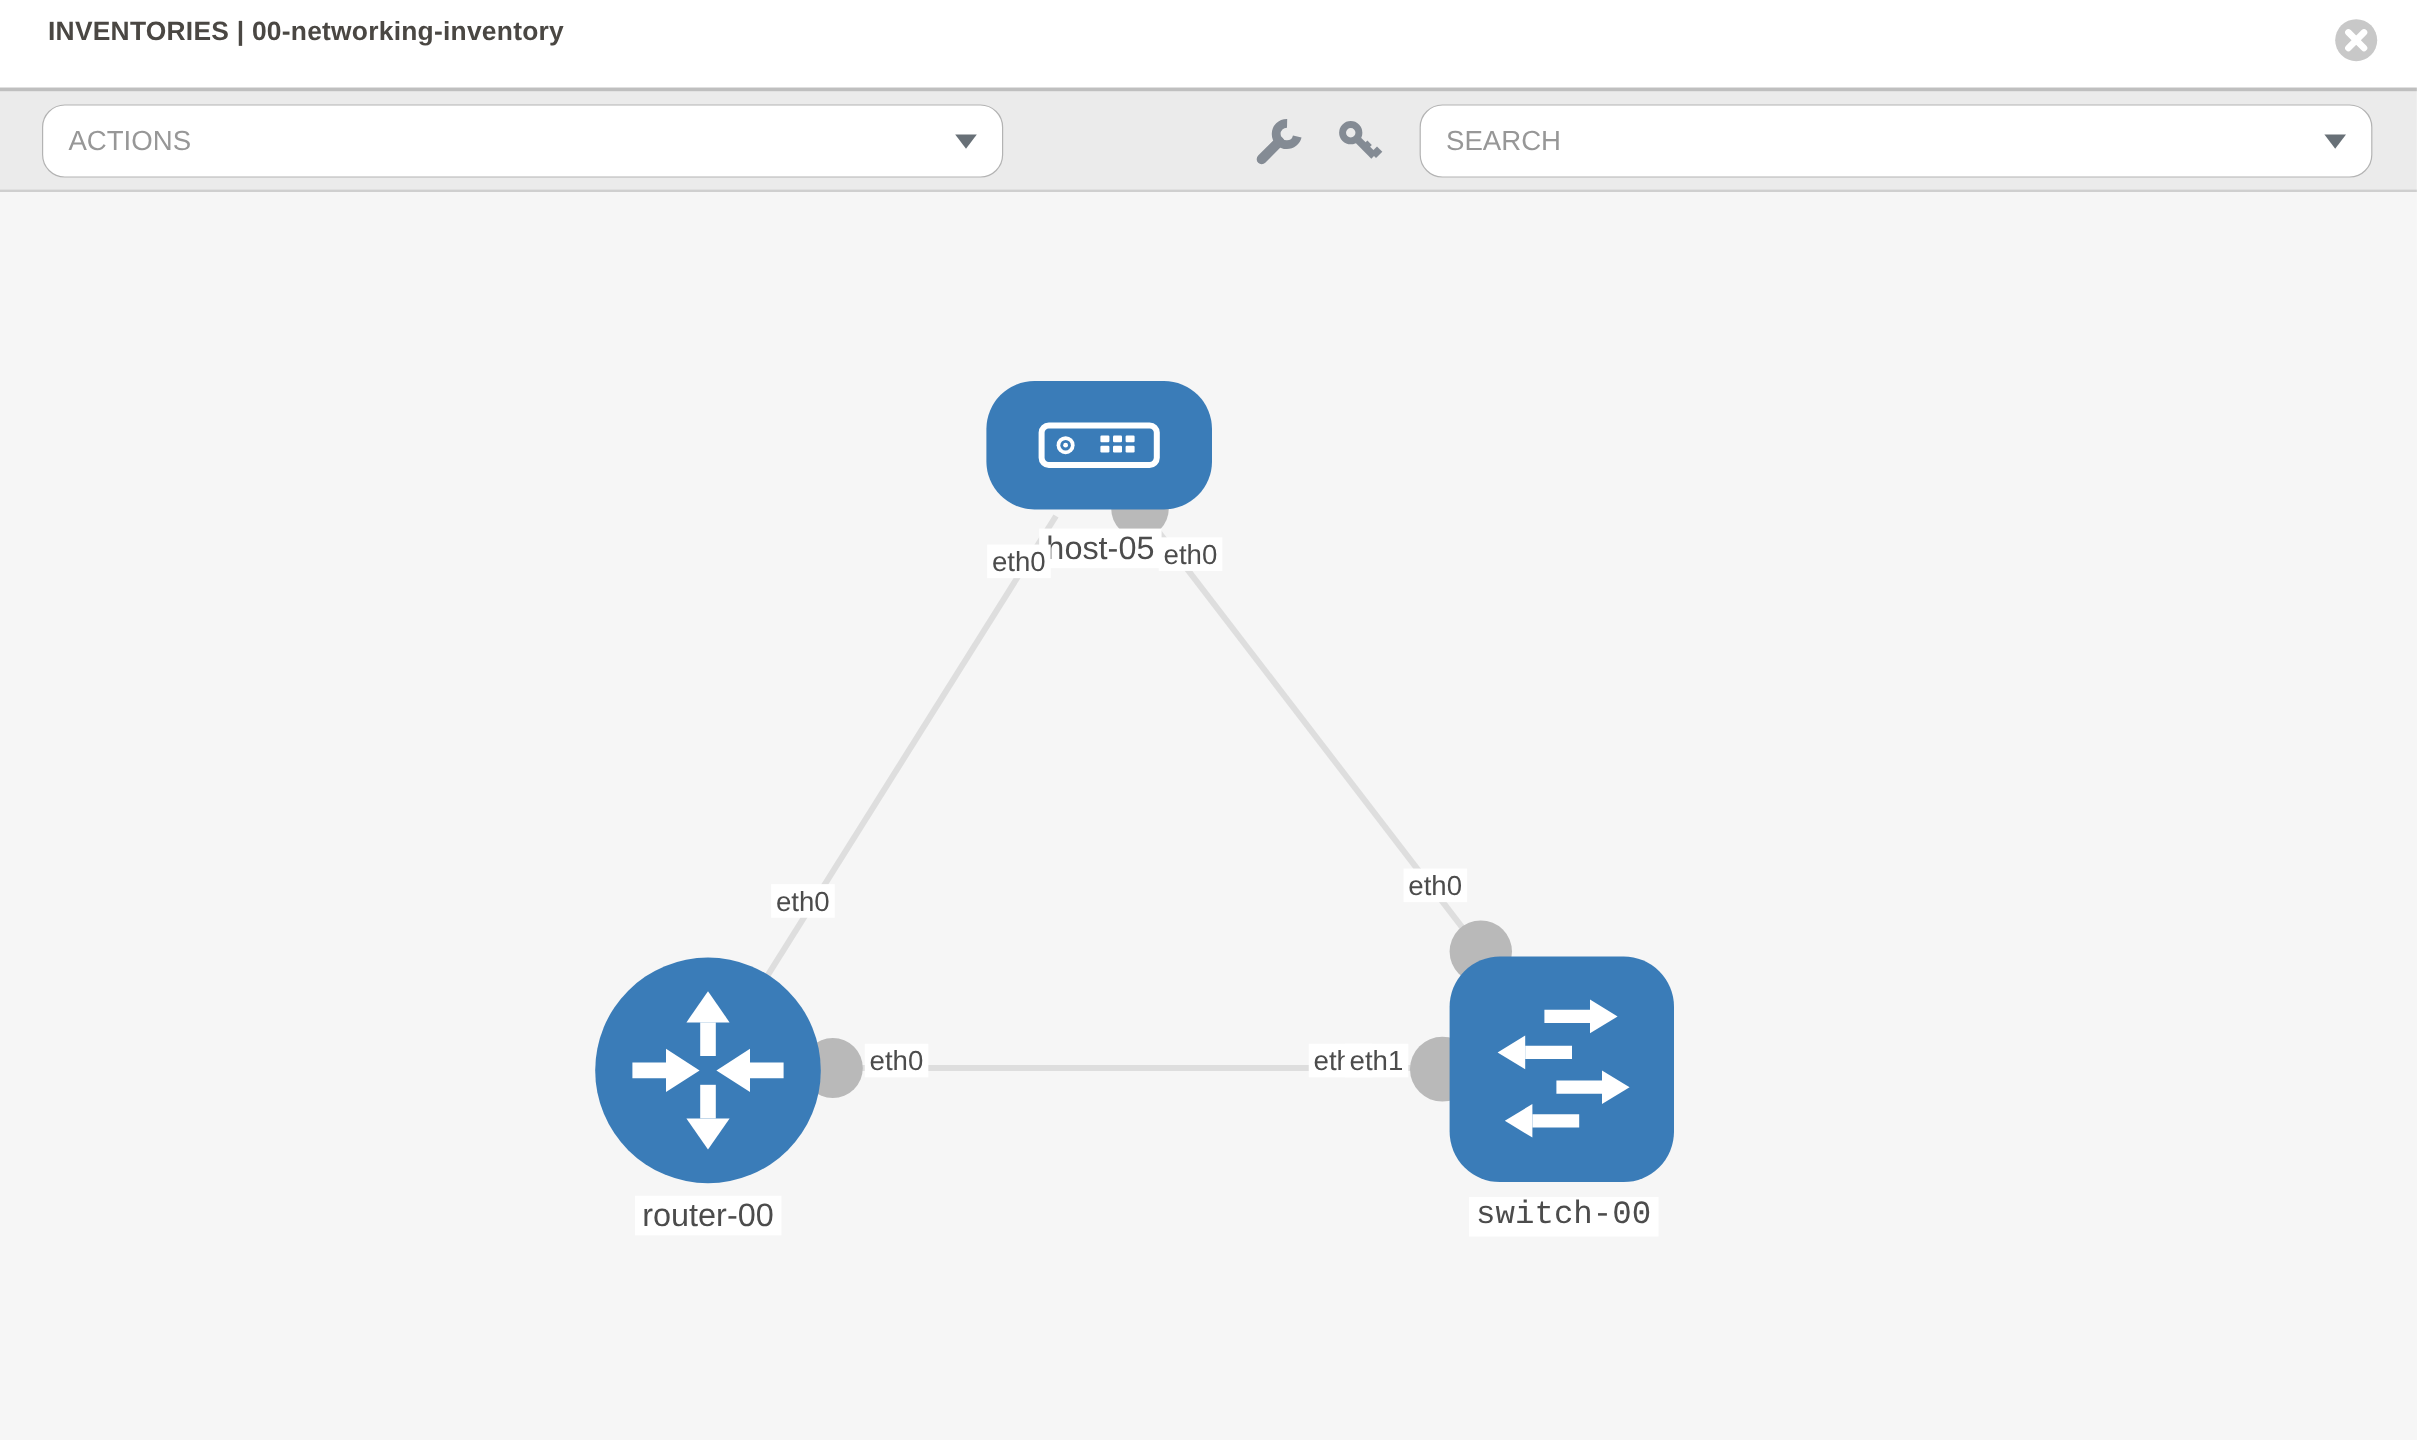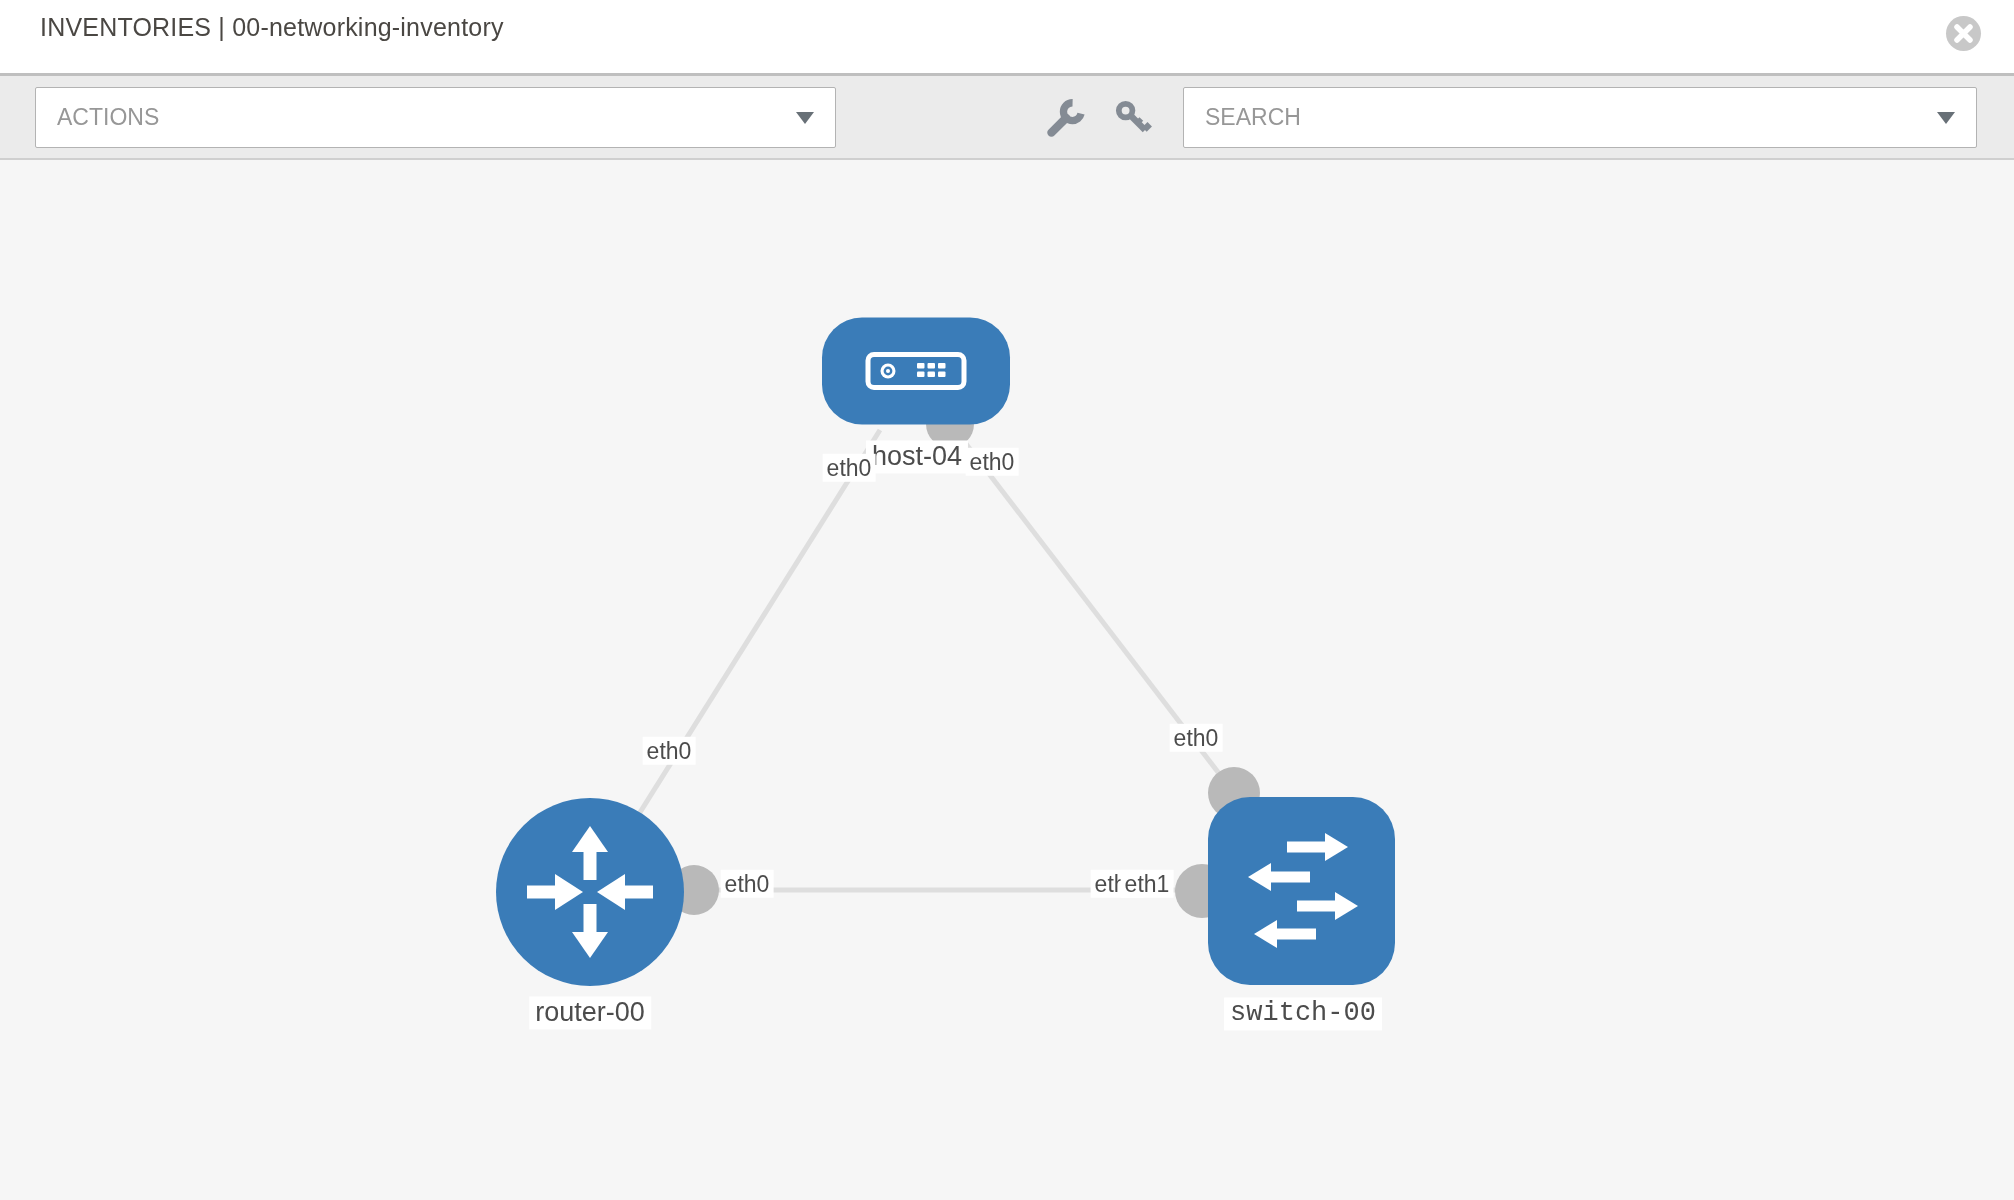--- a/index.html
+++ b/index.html
@@ -2,29 +2,29 @@
 <html><head>
 <meta charset="utf-8">
 <style>
   html,body{margin:0;padding:0}
   body{width:2014px;height:1200px;overflow:hidden;background:#fff;
        font-family:"Liberation Sans",sans-serif;}
   .app{position:relative;width:2014px;height:1200px}
 
   
   .hdr{position:absolute;top:0;left:0;right:0;height:73px;background:#fff}
-  .page-title{position:absolute;left:40px;top:13px;margin:0;font-size:25px;
-              font-weight:400;color:#4a4743;letter-spacing:.2px}
+  .page-title{position:absolute;left:40px;top:13px;margin:0;font-size:22px;
+              font-weight:700;color:#4a4743;letter-spacing:.2px}
   .close-btn{position:absolute;right:32px;top:15px;width:37px;height:37px;cursor:pointer}
 
   
   .toolbar{position:absolute;top:73px;left:0;right:0;height:87px;background:#ebebeb;
            border-top:3px solid #bfbfbf;border-bottom:2px solid #cfcfcf;box-sizing:border-box}
   .select{position:absolute;top:11px;height:61px;background:#fff;border:1px solid #b3b3b3;
-          border-radius:2px;display:flex;align-items:center;justify-content:space-between;
+          border-radius:19px;display:flex;align-items:center;justify-content:space-between;
           padding:0 21px;box-sizing:border-box;font-size:23px;color:#979797;cursor:pointer}
   .select.actions{left:35px;width:801px}
   .select.search{left:1183px;width:794px}
   .caret{width:0;height:0;border-left:9px solid transparent;border-right:9px solid transparent;
          border-top:12px solid #687077}
   .tool-icon{position:absolute;top:21px;width:44px;height:44px;cursor:pointer}
   .tool-icon.wrench{left:1042px}
   .tool-icon.key{left:1112px}
 
   
@@ -129,21 +129,21 @@
           <polygon points="1348,847 1325,861 1325,833" fill="#ffffff"></polygon>
           <line x1="1310" y1="877" x2="1271" y2="877" stroke="#ffffff" stroke-width="11"></line>
           <polygon points="1248,877 1271,863 1271,891" fill="#ffffff"></polygon>
           <line x1="1297" y1="906" x2="1335" y2="906" stroke="#ffffff" stroke-width="11"></line>
           <polygon points="1358,906 1335,920 1335,892" fill="#ffffff"></polygon>
           <line x1="1316" y1="934" x2="1277" y2="934" stroke="#ffffff" stroke-width="11"></line>
           <polygon points="1254,934 1277,920 1277,948" fill="#ffffff"></polygon>
         </g>
       </svg>
     <div id="labels">
-        <div class="label node-label" style="left: 917px; top: 297px; color: rgb(76, 76, 76);">host-04</div>
+        <div class="label node-label" style="left: 917px; top: 297px; color: rgb(76, 76, 76);">host-05</div>
         <div class="label node-label" style="left: 590px; top: 853px; color: rgb(76, 76, 76);">router-00</div>
         <div class="label node-label" style="left: 1303px; top: 854px; color: rgb(76, 76, 76); font-family: Liberation Mono, monospace;">switch-00</div>
         <div class="label iface-label" style="left: 849px; top: 308px; color: rgb(76, 76, 76);">eth0</div>
         <div class="label iface-label" style="left: 992px; top: 302px; color: rgb(76, 76, 76);">eth0</div>
         <div class="label iface-label" style="left: 669px; top: 591px; color: rgb(76, 76, 76);">eth0</div>
         <div class="label iface-label" style="left: 747px; top: 724px; color: rgb(76, 76, 76);">eth0</div>
         <div class="label iface-label" style="left: 1117px; top: 724px; color: rgb(76, 76, 76);">eth0</div>
         <div class="label iface-label" style="left: 1147px; top: 724px; color: rgb(76, 76, 76); text-align: center;">eth1</div>
         <div class="label iface-label" style="left: 1196px; top: 578px; color: rgb(76, 76, 76);">eth0</div>
       </div>

